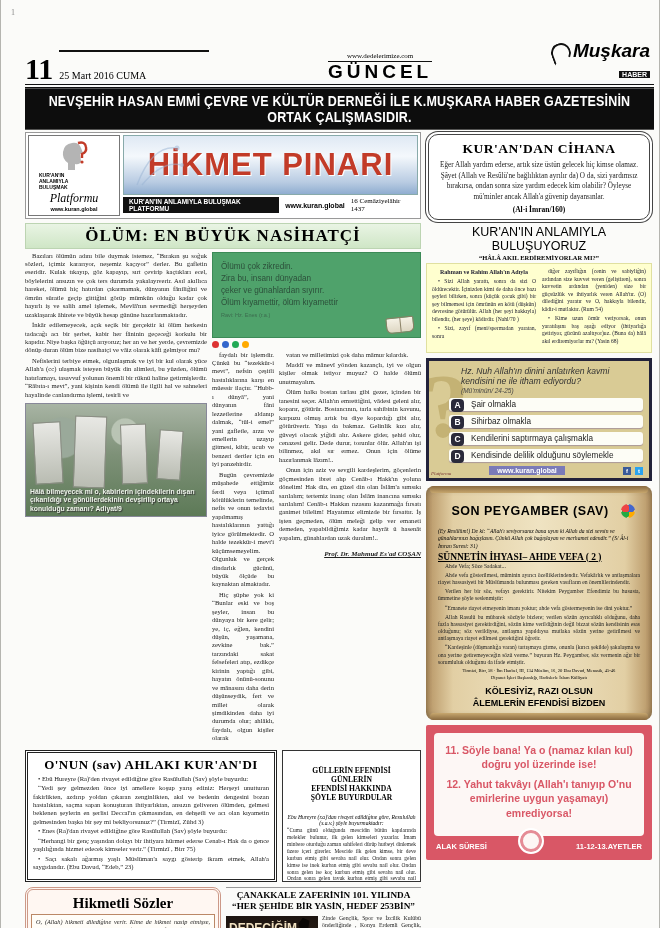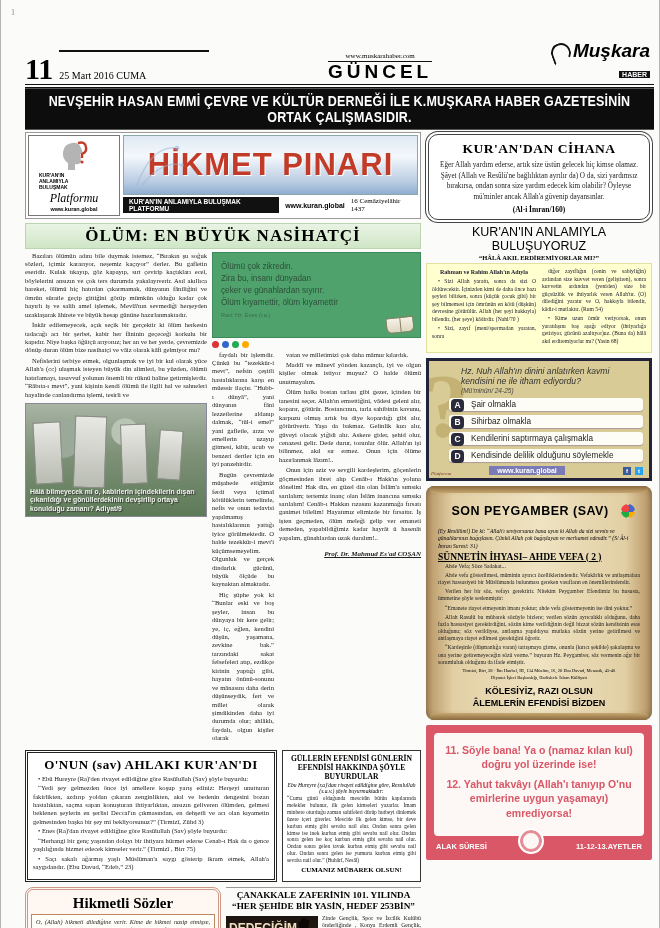--- a/index.html
+++ b/index.html
@@ -68,21 +68,21 @@
       position:relative;border:1px solid #889;}
   .stone{position:absolute;background:linear-gradient(180deg,#e8e8e4,#b9bcb2);border:1px solid #8b8d84;}
   .photo-cap{position:absolute;left:4px;right:4px;bottom:3px;color:#eef3ea;font-family:"Liberation Sans",sans-serif;
              font-weight:bold;font-size:6.8px;line-height:1.25;text-shadow:1px 1px 1px #333;}
   
   .row2{display:flex;gap:5px;margin-top:5px;}
   .ahlak{width:252px;flex:none;border:3px double #222;background:#fff;padding:3px 5px;box-sizing:border-box;height:132px;overflow:hidden;}
   .ahlak h3{margin:1px 0 2px;text-align:center;font-size:13px;letter-spacing:.5px;}
   .ahlak .bodytext p{text-indent:5px;margin-bottom:1px;}
   .guller{flex:1;border:1px solid #333;padding:3px 4px;box-sizing:border-box;height:132px;overflow:hidden;background:#fff;}
-  .guller h4{margin:0;text-align:center;font-size:7.6px;line-height:1.2;}
+  .guller h4{margin:12px;text-align:center;font-size:7.6px;line-height:1.2;}
   .guller .intro{font-size:5.6px;font-style:italic;text-align:center;margin:1px 0;}
   .guller .bodytext{font-size:5.4px;}
   .guller .cuma{font-size:7px;font-weight:bold;text-align:center;margin-top:2px;}
   
   .row3{display:flex;gap:5px;margin-top:5px;}
   .hikmetli-wrap{width:196px;flex:none;}
   .hikmetli{border:3px double #c98;border-radius:8px;background:#fff7f2;padding:3px;}
   .hikmetli h3{margin:2px 0;text-align:center;font-size:15px;}
   .hikmetli .inner{border:1px solid #b86;background:#fffdf8;padding:3px 4px;}
   .hikmetli .bodytext{font-size:6.2px;}
@@ -146,21 +146,21 @@
 
 <div class="page">
   <div class="tick">1</div>
 
   <div class="hdr">
     <div class="hdr-left">
       <div class="pageno">11</div>
       <div class="dateblk">25 Mart 2016 CUMA</div>
     </div>
     <div class="hdr-mid">
-      <div class="hdr-url">www.muskarahaber.com</div>
+      <div class="hdr-url">www.dedelerimize.com</div>
       <div class="guncel">GÜNCEL</div>
     </div>
     <div class="hdr-logo">
       <span class="mlogo-swirl"></span><span class="mlogo-name">Muşkara</span>
       <div><span class="mlogo-sub">HABER</span></div>
     </div>
   </div>
   <div class="banner">NEVŞEHİR HASAN EMMİ ÇEVRE VE KÜLTÜR DERNEĞİ İLE K.MUŞKARA HABER GAZETESİNİN ORTAK ÇALIŞMASIDIR.</div>
 
   <div class="main">

